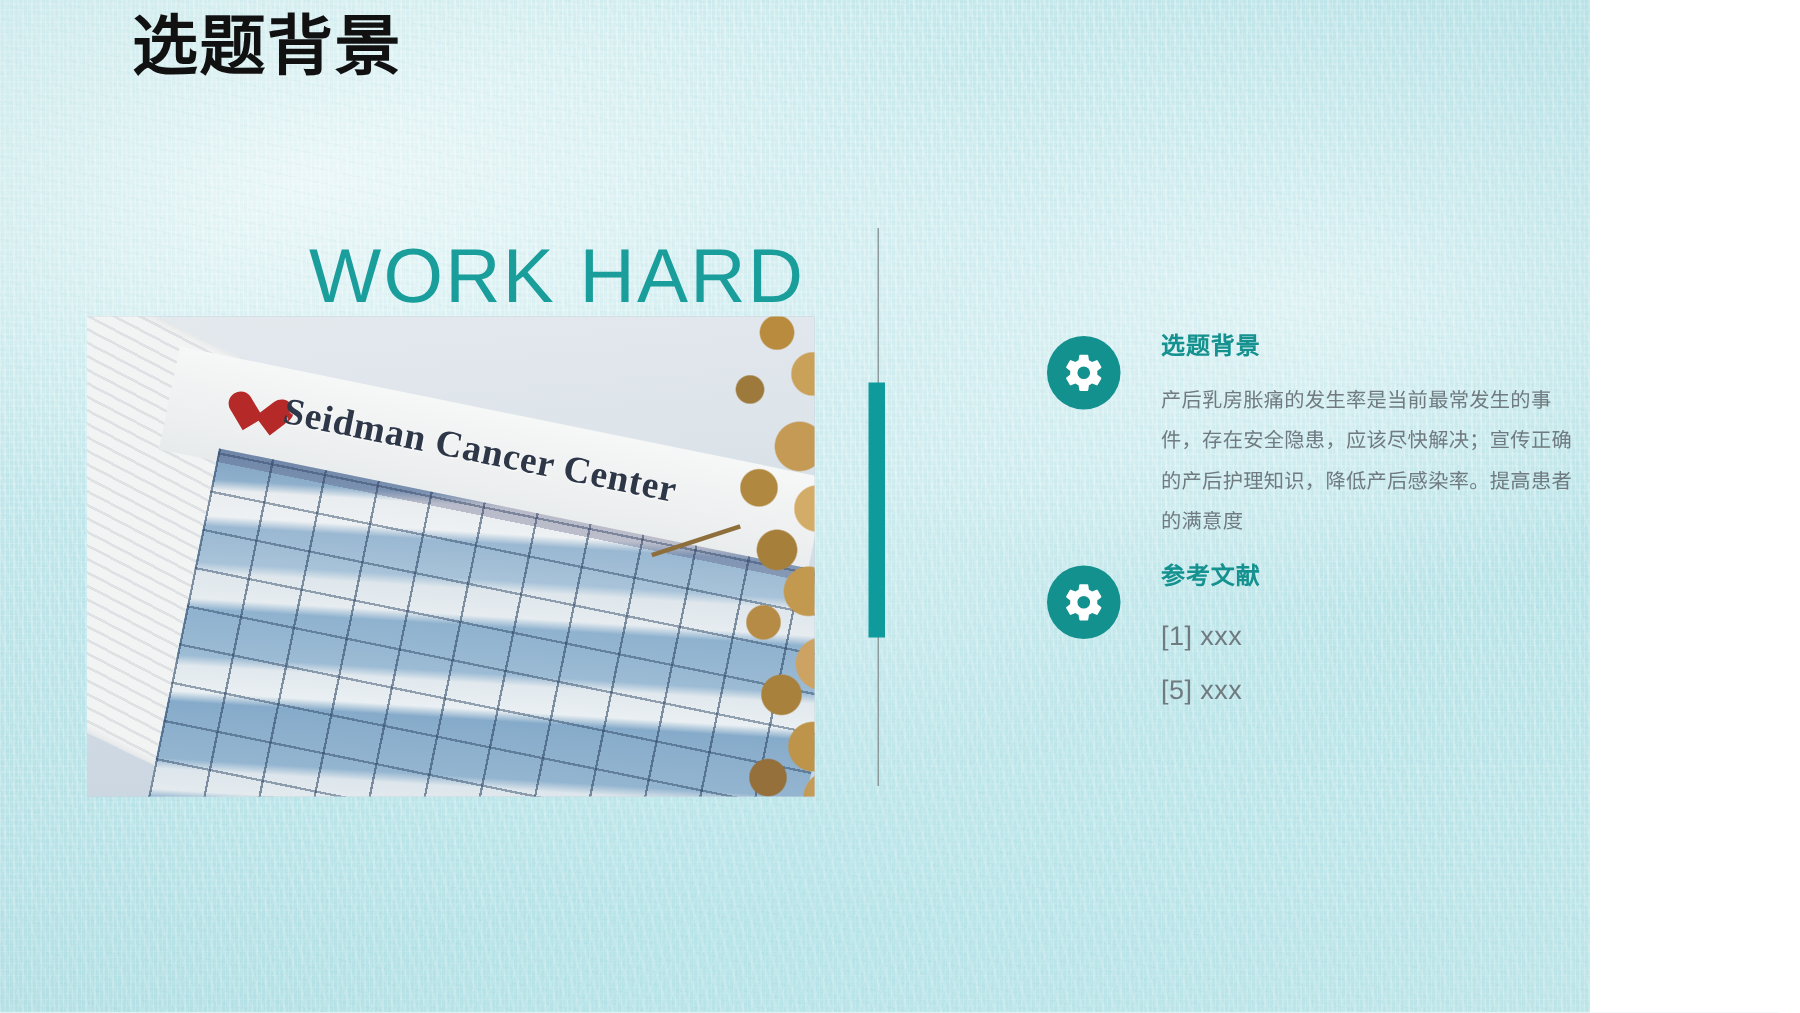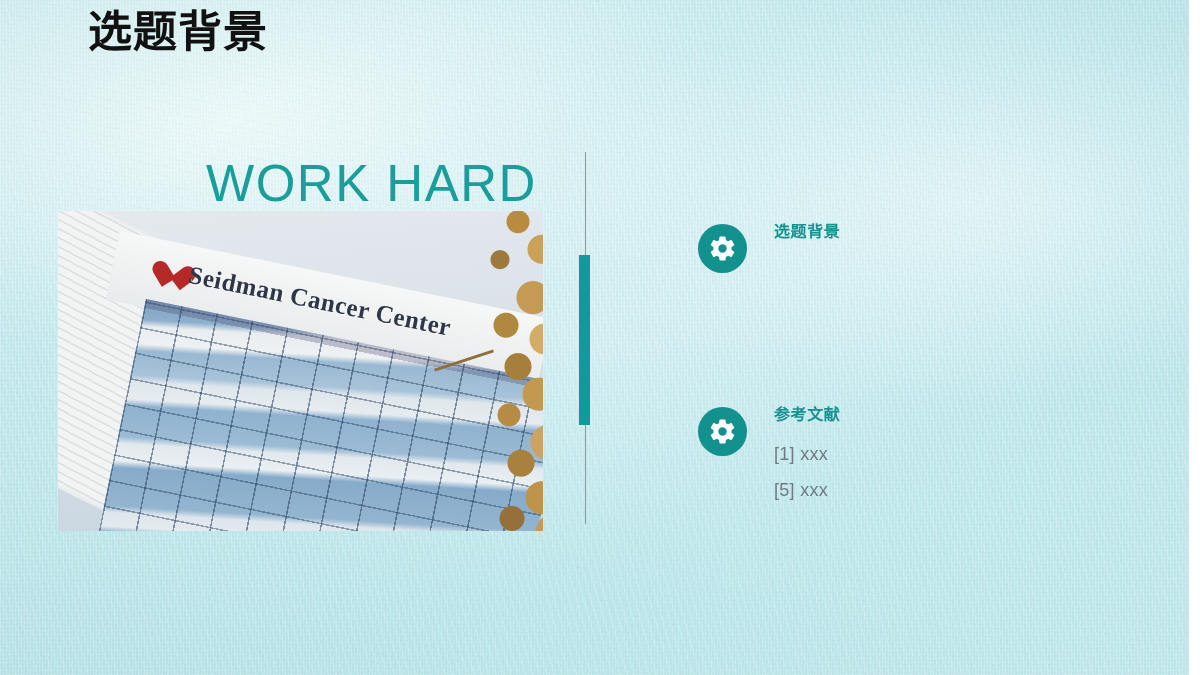--- a/index.html
+++ b/index.html
@@ -3,21 +3,21 @@
 <meta charset="utf-8">
 <title>选题背景</title>
 <style>
   html, body {
     margin: 0;
     padding: 0;
     background: #ffffff;
   }
   .slide {
     position: relative;
-    width: 1189px;
+    width: 1060px;
     height: 675px;
     overflow: hidden;
     font-family: "Liberation Sans", "DejaVu Sans", sans-serif;
     background-color: #cdeef0;
     background-image:
       radial-gradient(ellipse 70% 55% at 20% 18%, rgba(255,255,255,0.62), rgba(255,255,255,0) 62%),
       radial-gradient(ellipse 60% 50% at 82% 30%, rgba(255,255,255,0.45), rgba(255,255,255,0) 60%),
       radial-gradient(ellipse 75% 60% at 50% 88%, rgba(181,228,233,0.55), rgba(255,255,255,0) 68%),
       repeating-linear-gradient(90deg, rgba(255,255,255,0.16) 0px, rgba(255,255,255,0.16) 1px, rgba(150,205,212,0.10) 1px, rgba(150,205,212,0.10) 3px),
       repeating-linear-gradient(0deg, rgba(255,255,255,0.10) 0px, rgba(255,255,255,0.10) 1px, rgba(150,205,212,0.07) 1px, rgba(150,205,212,0.07) 4px),
@@ -241,21 +241,21 @@
     background: #0f9b9b;
   }
 
   
   .block {
     position: absolute;
     display: flex;
     align-items: flex-start;
   }
   .block-1 { left: 698px; top: 222px; }
-  .block-2 { left: 698px; top: 405px; }
+  .block-2 { left: 698px; top: 375px; }
 
   .gear-badge {
     flex: 0 0 auto;
     width: 49px;
     height: 49px;
     border-radius: 50%;
     background: #12918f;
     display: flex;
     align-items: center;
     justify-content: center;
@@ -320,20 +320,21 @@
   <div class="divider-bar"></div>
 
   <div class="block block-1">
     <div class="gear-badge">
       <svg width="29" height="29" viewBox="0 0 24 24" aria-hidden="true">
         <path fill="#ffffff" d="M19.43 12.98c.04-.32.07-.64.07-.98s-.03-.66-.07-.98l2.11-1.65a.5.5 0 0 0 .12-.64l-2-3.46a.5.5 0 0 0-.61-.22l-2.49 1a7.3 7.3 0 0 0-1.69-.98l-.38-2.65A.5.5 0 0 0 14 2h-4a.5.5 0 0 0-.49.42l-.38 2.65c-.61.25-1.17.58-1.69.98l-2.49-1a.5.5 0 0 0-.61.22l-2 3.46a.5.5 0 0 0 .12.64l2.11 1.65c-.04.32-.07.65-.07.98s.03.66.07.98l-2.11 1.65a.5.5 0 0 0-.12.64l2 3.46c.13.22.39.3.61.22l2.49-1c.52.4 1.08.73 1.69.98l.38 2.65c.04.24.24.42.49.42h4c.25 0 .45-.18.49-.42l.38-2.65c.61-.25 1.17-.58 1.69-.98l2.49 1c.22.08.48 0 .61-.22l2-3.46a.5.5 0 0 0-.12-.64l-2.11-1.65zM12 15.5A3.5 3.5 0 1 1 15.5 12 3.5 3.5 0 0 1 12 15.5z"></path>
       </svg>
     </div>
     <div class="block-text">
       <div class="block-heading">选题背景</div>
+      <div class="block-body">产后乳房胀痛的发生率是当前最常发生的事件，存在安全隐患，应该尽快解决；宣传正确的产后护理知识，降低产后感染率。提高患者的满意度</div>
     </div>
   </div>
 
   <div class="block block-2">
     <div class="gear-badge">
       <svg width="29" height="29" viewBox="0 0 24 24" aria-hidden="true">
         <path fill="#ffffff" d="M19.43 12.98c.04-.32.07-.64.07-.98s-.03-.66-.07-.98l2.11-1.65a.5.5 0 0 0 .12-.64l-2-3.46a.5.5 0 0 0-.61-.22l-2.49 1a7.3 7.3 0 0 0-1.69-.98l-.38-2.65A.5.5 0 0 0 14 2h-4a.5.5 0 0 0-.49.42l-.38 2.65c-.61.25-1.17.58-1.69.98l-2.49-1a.5.5 0 0 0-.61.22l-2 3.46a.5.5 0 0 0 .12.64l2.11 1.65c-.04.32-.07.65-.07.98s.03.66.07.98l-2.11 1.65a.5.5 0 0 0-.12.64l2 3.46c.13.22.39.3.61.22l2.49-1c.52.4 1.08.73 1.69.98l.38 2.65c.04.24.24.42.49.42h4c.25 0 .45-.18.49-.42l.38-2.65c.61-.25 1.17-.58 1.69-.98l2.49 1c.22.08.48 0 .61-.22l2-3.46a.5.5 0 0 0-.12-.64l-2.11-1.65zM12 15.5A3.5 3.5 0 1 1 15.5 12 3.5 3.5 0 0 1 12 15.5z"></path>
       </svg>
     </div>
     <div class="block-text">

